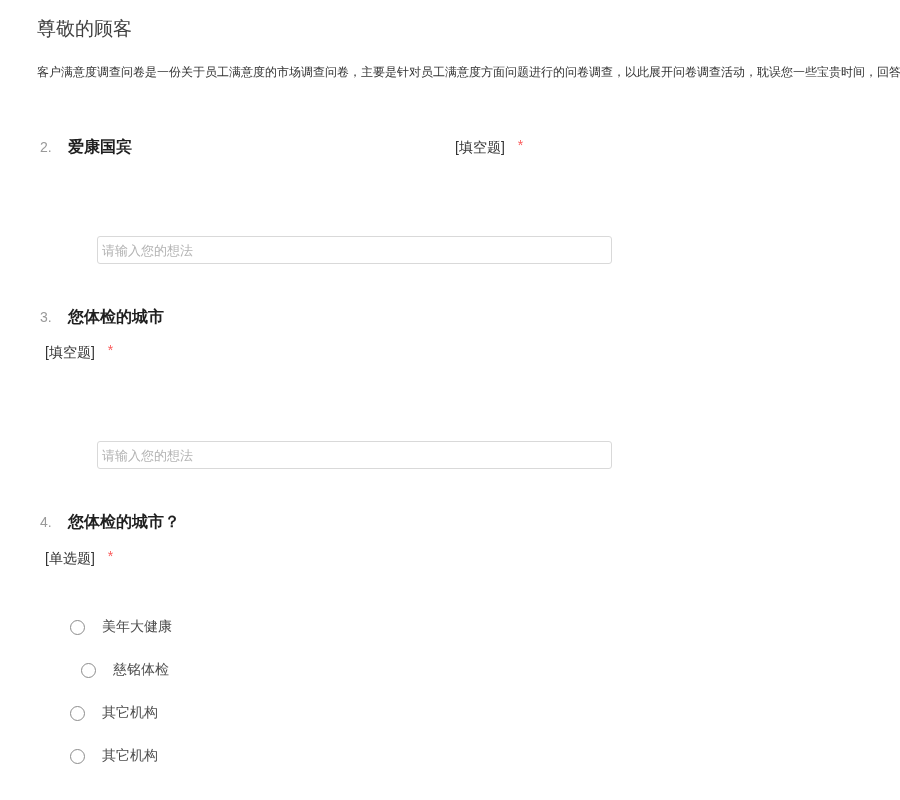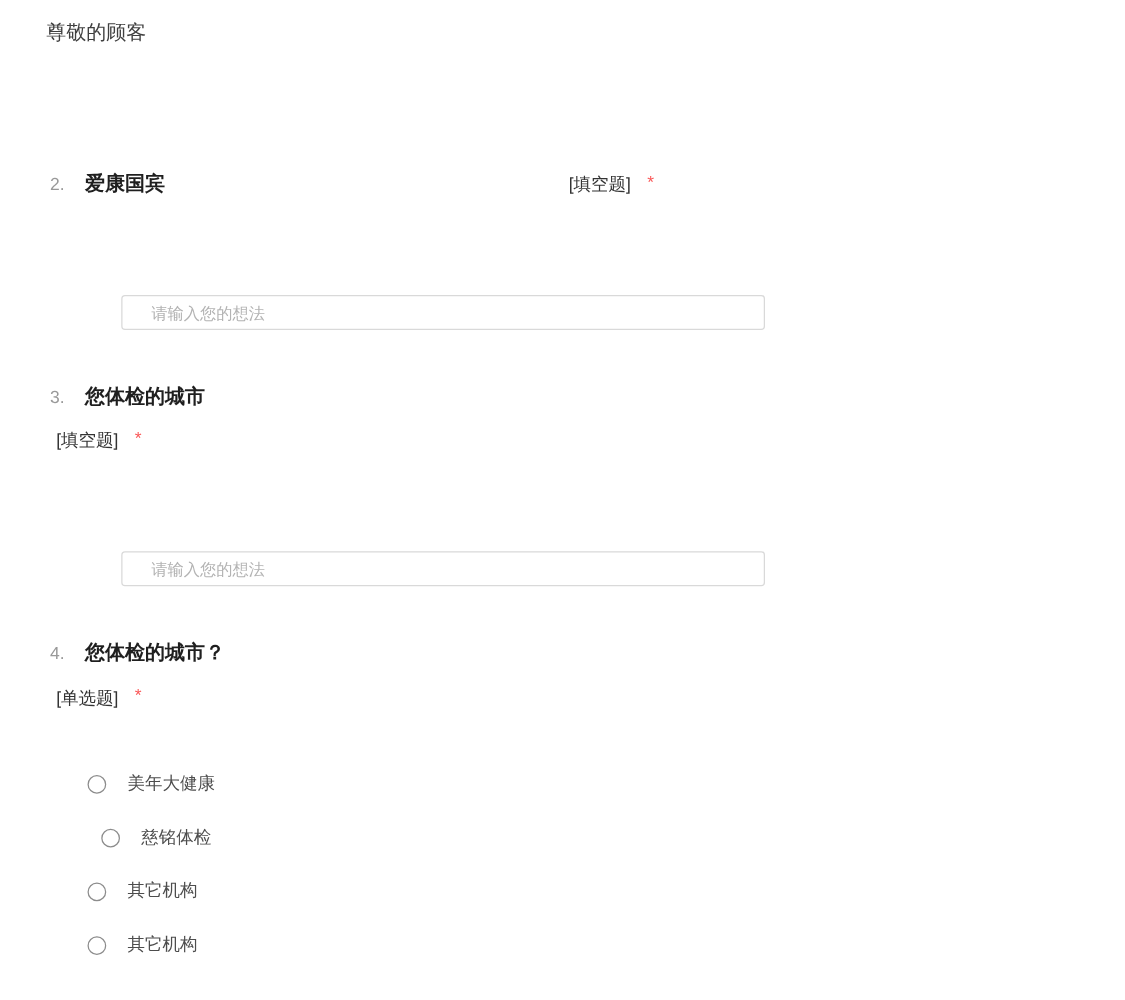--- a/index.html
+++ b/index.html
@@ -12,21 +12,21 @@
     position: relative;
     width: 900px;
     height: 800px;
     background: #ffffff;
     overflow: hidden;
   }
   .abs { position: absolute; }
 
   .greeting {
     left: 37px; top: 16px;
-    font-size: 16px;
+    font-size: 19px;
     color: #404040;
   }
   .intro {
     left: 37px; top: 64px;
     width: 863px;
     font-size: 12px;
     color: #333333;
     white-space: nowrap;
     overflow: hidden;
   }
@@ -58,21 +58,21 @@
     position: relative;
     top: -2px;
   }
 
   .text-input {
     box-sizing: border-box;
     width: 515px;
     height: 28px;
     border: 1px solid #d9d9d9;
     border-radius: 3px;
-    padding: 0 23px;
+    padding: 0 4px;
     font-size: 13px;
     color: #333333;
     background: #ffffff;
     outline: none;
     font-family: inherit;
   }
   .text-input::placeholder {
     color: #b3b3b3;
     opacity: 1;
   }
@@ -96,20 +96,21 @@
     font-size: 14px;
     color: #4d4d4d;
   }
 </style>
 </head>
 <body>
 
 <div class="page">
 
   <div class="abs greeting">尊敬的顾客</div>
+  <div class="abs intro">客户满意度调查问卷是一份关于员工满意度的市场调查问卷，主要是针对员工满意度方面问题进行的问卷调查，以此展开问卷调查活动，耽误您一些宝贵时间，回答</div>
 
   <div class="abs q-row" style="left:40px; top:137px;">
     <span class="q-num">2.</span>
     <span class="q-title">爱康国宾</span>
   </div>
   <div class="abs q-type" style="left:455px; top:139px;">
     <span>[填空题]</span><span class="req">*</span>
   </div>
   <input type="text" class="abs text-input" style="left: 97px; top: 236px;" placeholder="请输入您的想法">
 

